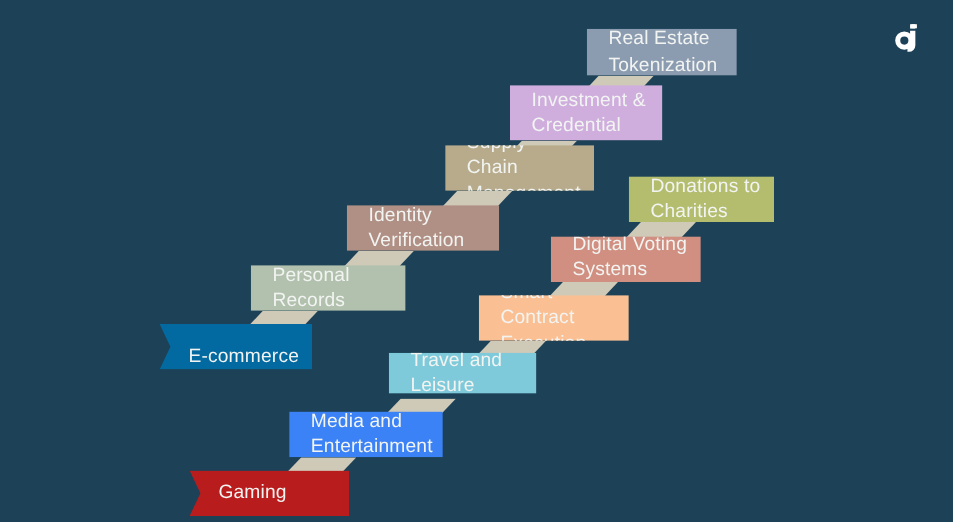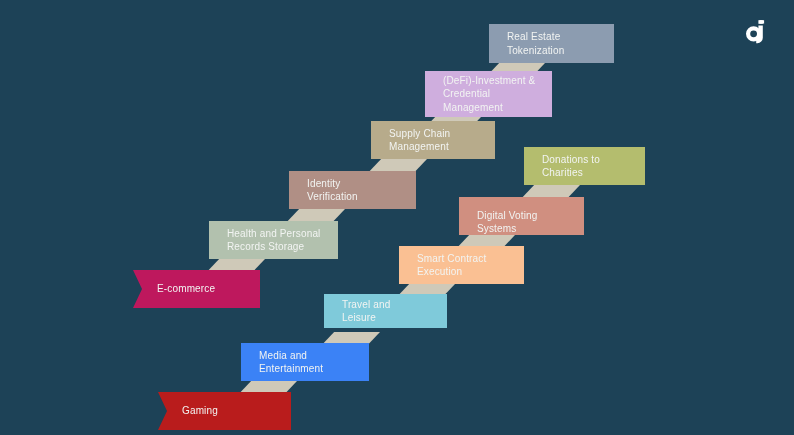--- a/index.html
+++ b/index.html
@@ -55,21 +55,21 @@
     left: 0;
     top: 0;
     width: 100%;
     height: 100%;
     display: flex;
     align-items: center;
   }
   .ribbon-label {
     position: relative;
     color: #f2f4f2;
-    font-size: 10px;
+    font-size: 16px;
     line-height: 1.32;
     padding-left: 18px;
     padding-right: 10px;
     white-space: pre-line;
     letter-spacing: 0.15px;
   }
   
   .notched .ribbon {
     clip-path: polygon(0 0, 100% 0, 100% 100%, 0 100%, 9px 50%);
   }
@@ -152,21 +152,21 @@
         </div>
       </div>
       <div class="tail" style="left: 393px; top: 284px; width: 62px; height: 17px; background: rgb(207, 201, 184); clip-path: polygon(26% 0px, 100% 0px, 74% 100%, 0px 100%);"></div>
       <div class="step plain" style="left: 399px; top: 246px; width: 125px; height: 38px;">
         <div class="ribbon" style="background: rgb(250, 192, 147);">
           <div class="ribbon-label">Smart Contract
 Execution</div>
         </div>
       </div>
       <div class="step notched" style="left: 133px; top: 270px; width: 127px; height: 38px;">
-        <div class="ribbon" style="background: #be185d;">
+        <div class="ribbon" style="background: #0369a1; align-items: flex-end;">
           <div class="ribbon-label">E-commerce</div>
         </div>
       </div>
       <div class="tail" style="left: 318px; top: 332px; width: 62px; height: 17px; background: rgb(207, 201, 184); clip-path: polygon(26% 0px, 100% 0px, 74% 100%, 0px 100%);"></div>
       <div class="step plain" style="left: 324px; top: 294px; width: 123px; height: 34px;">
         <div class="ribbon" style="background: rgb(127, 202, 218);">
           <div class="ribbon-label">Travel and
 Leisure</div>
         </div>
       </div>

